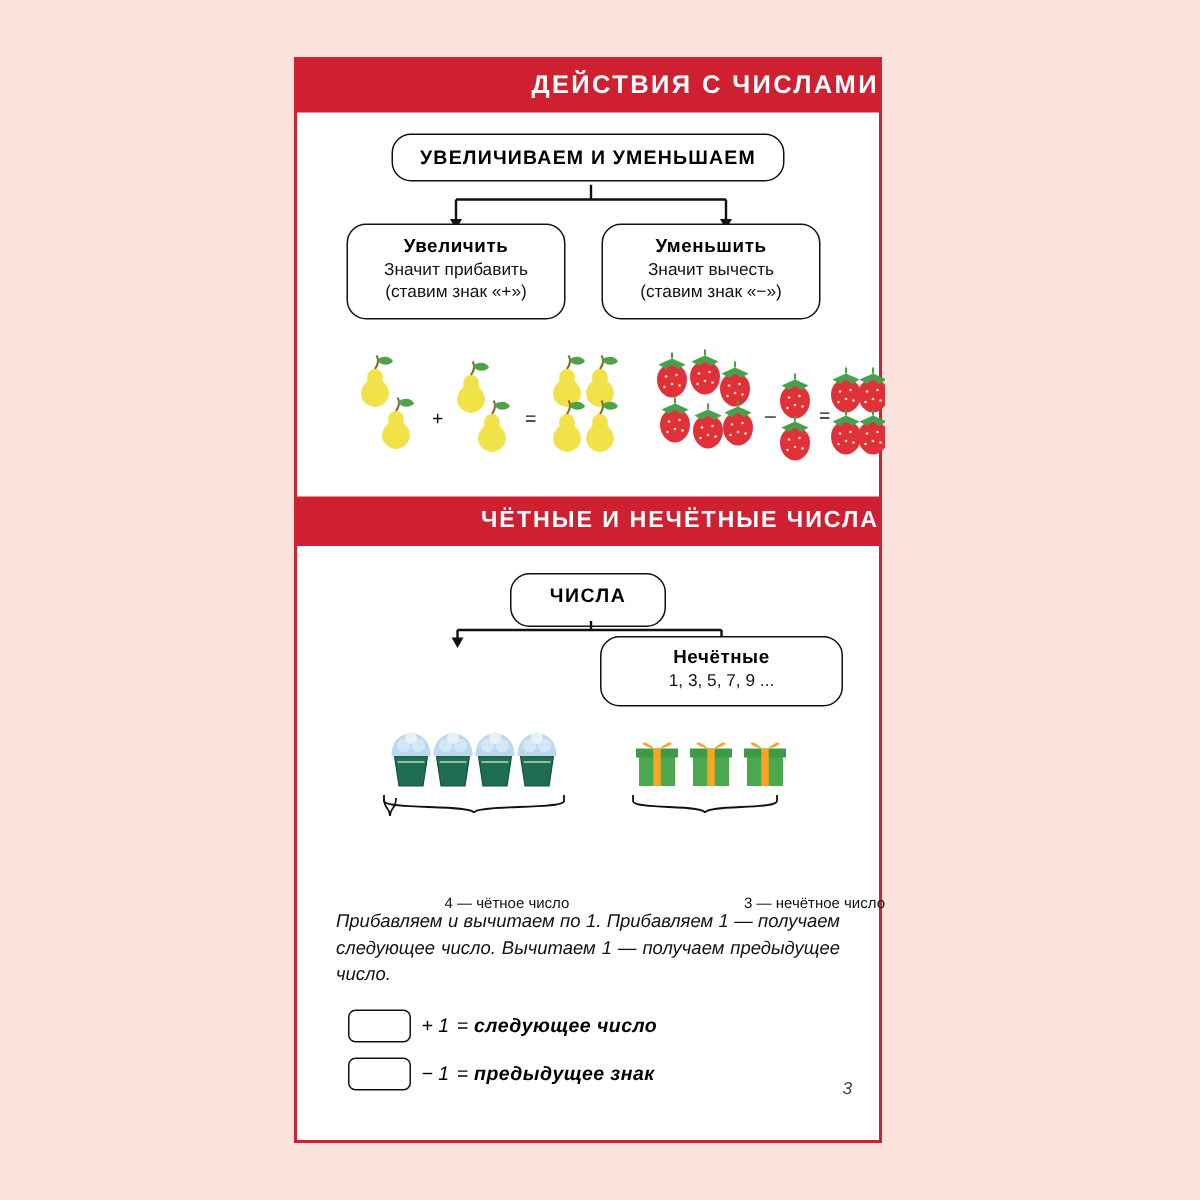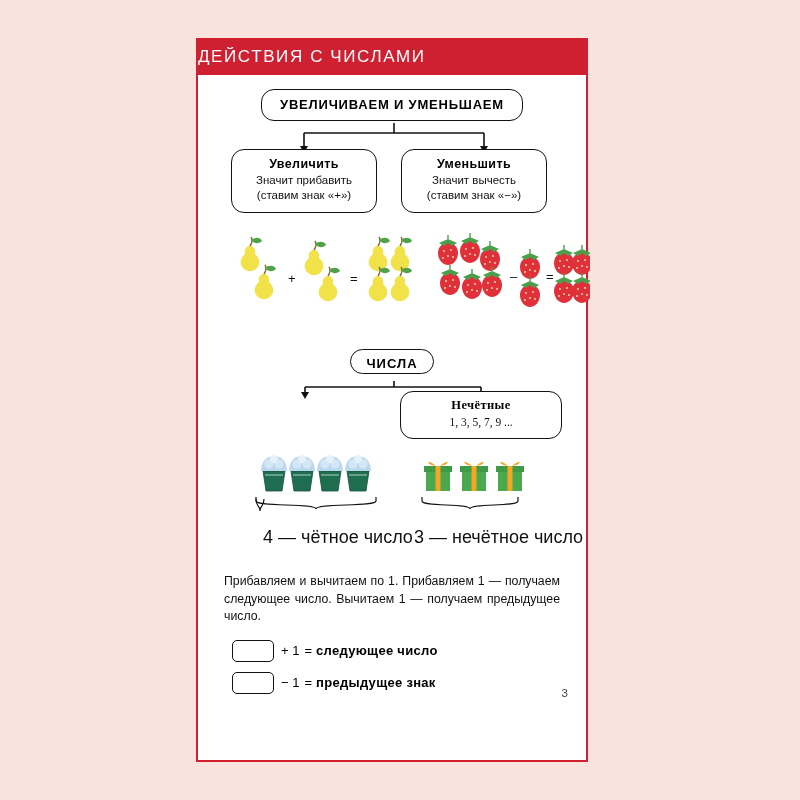--- a/index.html
+++ b/index.html
@@ -25,22 +25,22 @@
     position: absolute;
     left: 196px; top: 38px;
     width: 392px; height: 724px;
     background: #ffffff;
     border: 2px solid #d12030;
     box-sizing: border-box;
   }
   .banner {
     background: #cf2032;
     color: #ffffff;
-    text-align: left;
-    font-weight: normal;
+    text-align: right;
+    font-weight: bold;
     font-size: 17px;
     letter-spacing: 1.6px;
     padding: 7px 0 8px 0;
     box-sizing: border-box;
   }
   .banner.sub {
     font-size: 15.5px;
     letter-spacing: 1.3px;
   }
   .section {
@@ -99,50 +99,52 @@
   
   .s2 {
     position: relative;
     height: 228px;
   }
   .s2 .top-box2 {
     position: absolute;
     left: 50%;
     transform: translateX(-50%);
     top: 18px;
-    width: 84px;
-    padding: 6px 0 2px;
+    width: 104px;
+    padding: 6px 0 13px;
   }
   .s2 .top-box2 .title { font-size: 13px; letter-spacing: 1px; }
   .s2 .child {
     position: absolute;
     top: 60px;
     width: 162px;
     padding: 6px 4px 8px;
   }
   .s2 .child.left { left: 26px; }
-  .s2 .child.right { left: 202px; font-family: Liberation Serif, serif; }
+  .s2 .child.right { left: 202px; }
   .s2 .child .line { margin-top: 2px; }
 
   .treat-row {
     position: absolute;
     left: 0; right: 0;
     top: 118px;
     height: 64px;
   }
   .caption {
     position: absolute;
-    font-size: 18px;
+    font-size: 10px;
     color: #111;
+    margin-top: 37px;
   }
 
   
   .s3 {
     position: relative;
     height: 148px;
+    font-style: italic;
   }
   .s3 p {
     margin: 0;
     padding: 14px 26px 0 26px;
     font-size: 12.3px;
     line-height: 17.5px;
     color: #111;
     text-align: justify;
   }
   .eqrow {
@@ -252,20 +254,21 @@
           <text x="348" y="54" font-size="13" font-family="Liberation Sans, sans-serif" fill="#111">=</text>
 
           <use href="#berry" x="366" y="34"></use>
           <use href="#berry" x="384" y="34"></use>
           <use href="#berry" x="366" y="62"></use>
           <use href="#berry" x="384" y="62"></use>
         </svg>
       </div>
     </div>
 
+    <div class="banner sub">ЧЁТНЫЕ  И  НЕЧЁТНЫЕ  ЧИСЛА</div>
 
     <div class="section s2">
       <div class="rbox top-box2">
         <div class="title">ЧИСЛА</div>
       </div>
 
       <svg style="position:absolute; left:0; top:50px;" width="392" height="24">
         <line x1="196" y1="0" x2="196" y2="6" stroke="#111" stroke-width="1.6"></line>
         <line x1="107" y1="6" x2="283" y2="6" stroke="#111" stroke-width="1.6"></line>
         <line x1="107" y1="6" x2="107" y2="14" stroke="#111" stroke-width="1.6"></line>
@@ -307,21 +310,21 @@
 
           <use href="#gift" x="240" y="24"></use>
           <use href="#gift" x="276" y="24"></use>
           <use href="#gift" x="312" y="24"></use>
 
           <path d="M58,50 C58,58 62,56 62,62 C62,56 66,58 66,50" fill="none" stroke="#111" stroke-width="1.2" transform="translate(0,0)"></path>
           <path d="M58,52 L58,48 M58,52 C58,58 118,54 118,60 C118,54 178,58 178,52 M178,52 L178,48" fill="none" stroke="#111" stroke-width="1.2"></path>
           <path d="M224,52 L224,48 M224,52 C224,58 272,54 272,60 C272,54 320,58 320,52 M320,52 L320,48" fill="none" stroke="#111" stroke-width="1.2"></path>
         </svg>
         <div class="caption" style="left:56px; top:78px; width:168px; text-align:center;">4  —  чётное  число</div>
-        <div class="caption" style="left:216px; top:78px; width:176px; text-align:left;">3  —  нечётное  число</div>
+        <div class="caption" style="left:216px; top:78px; width:176px; text-align:right;">3  —  нечётное  число</div>
       </div>
     </div>
 
 
     <div class="section s3">
       <p>Прибавляем и вычитаем по 1. Прибавляем 1 — получаем следующее число. Вычитаем 1 — получаем предыдущее число.</p>
 
       <div class="eqrow first">
         <span class="blank"></span>
         <span class="op">+ 1</span>

